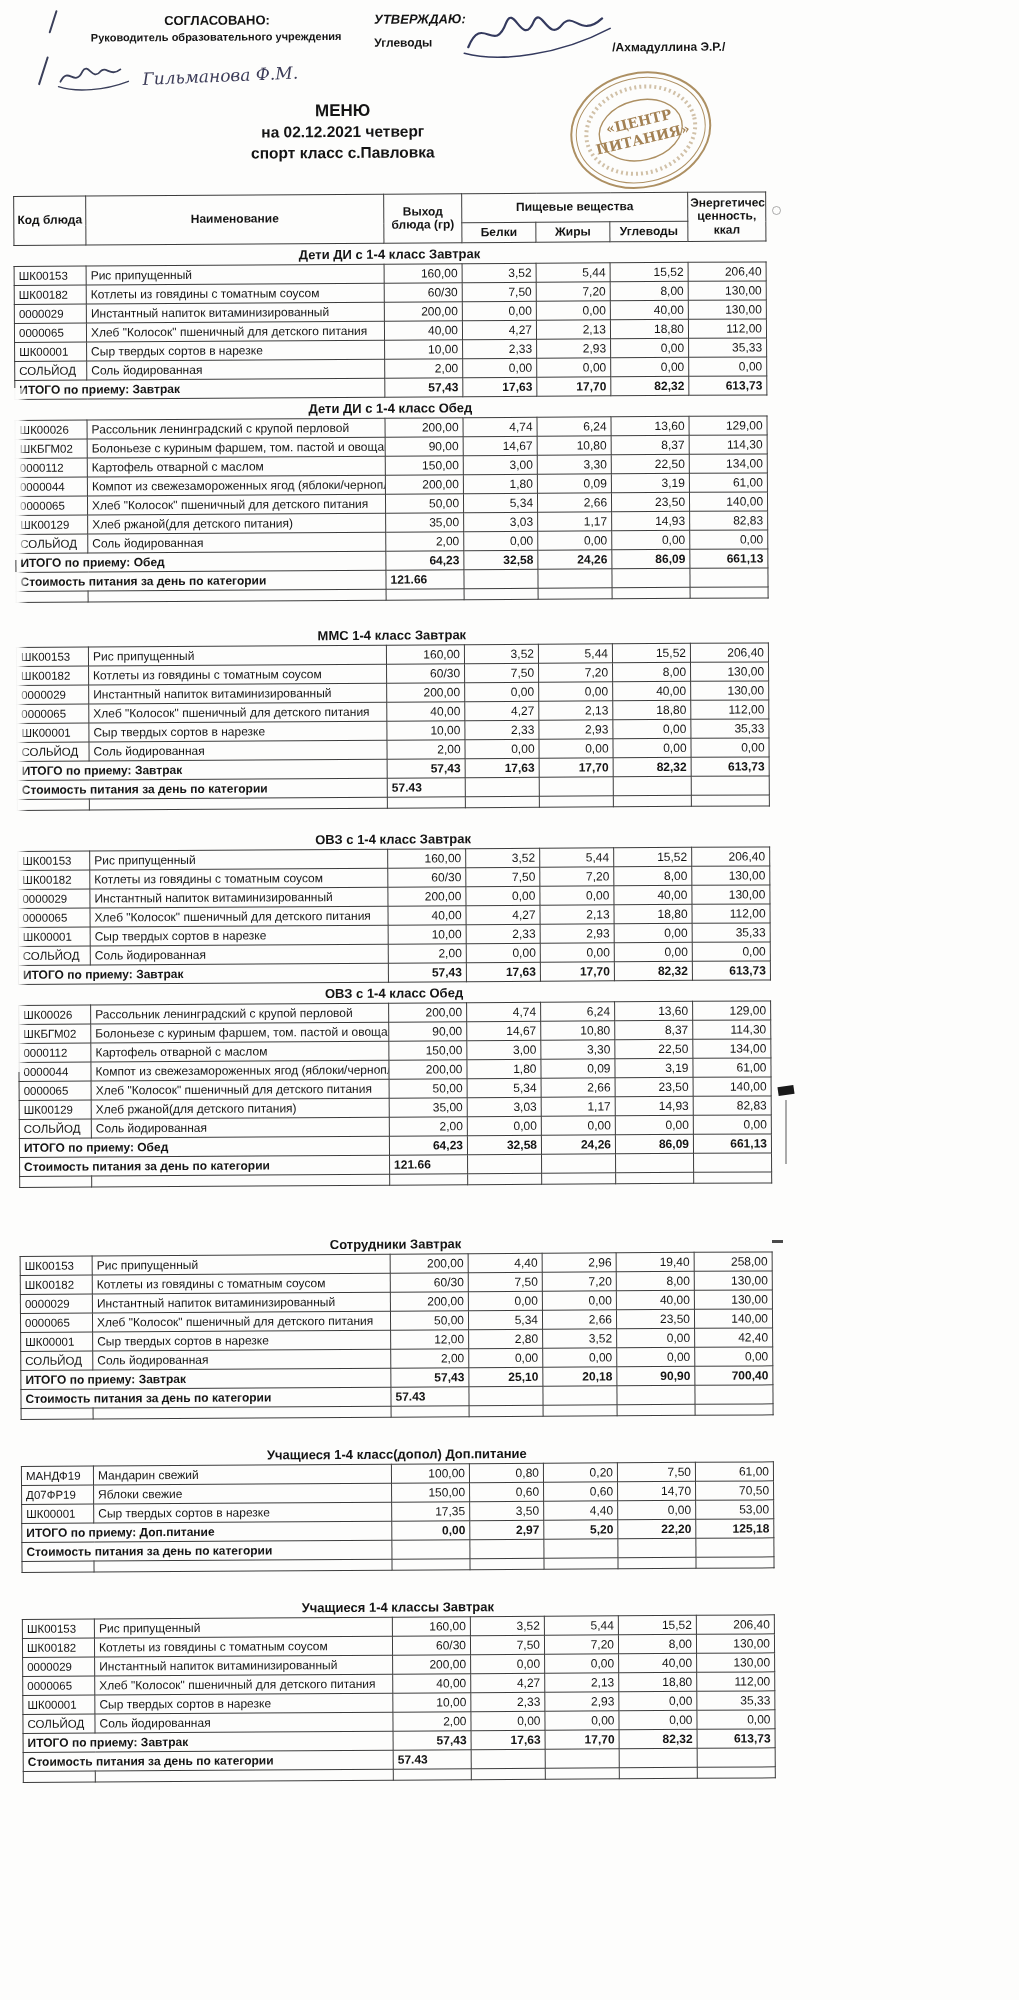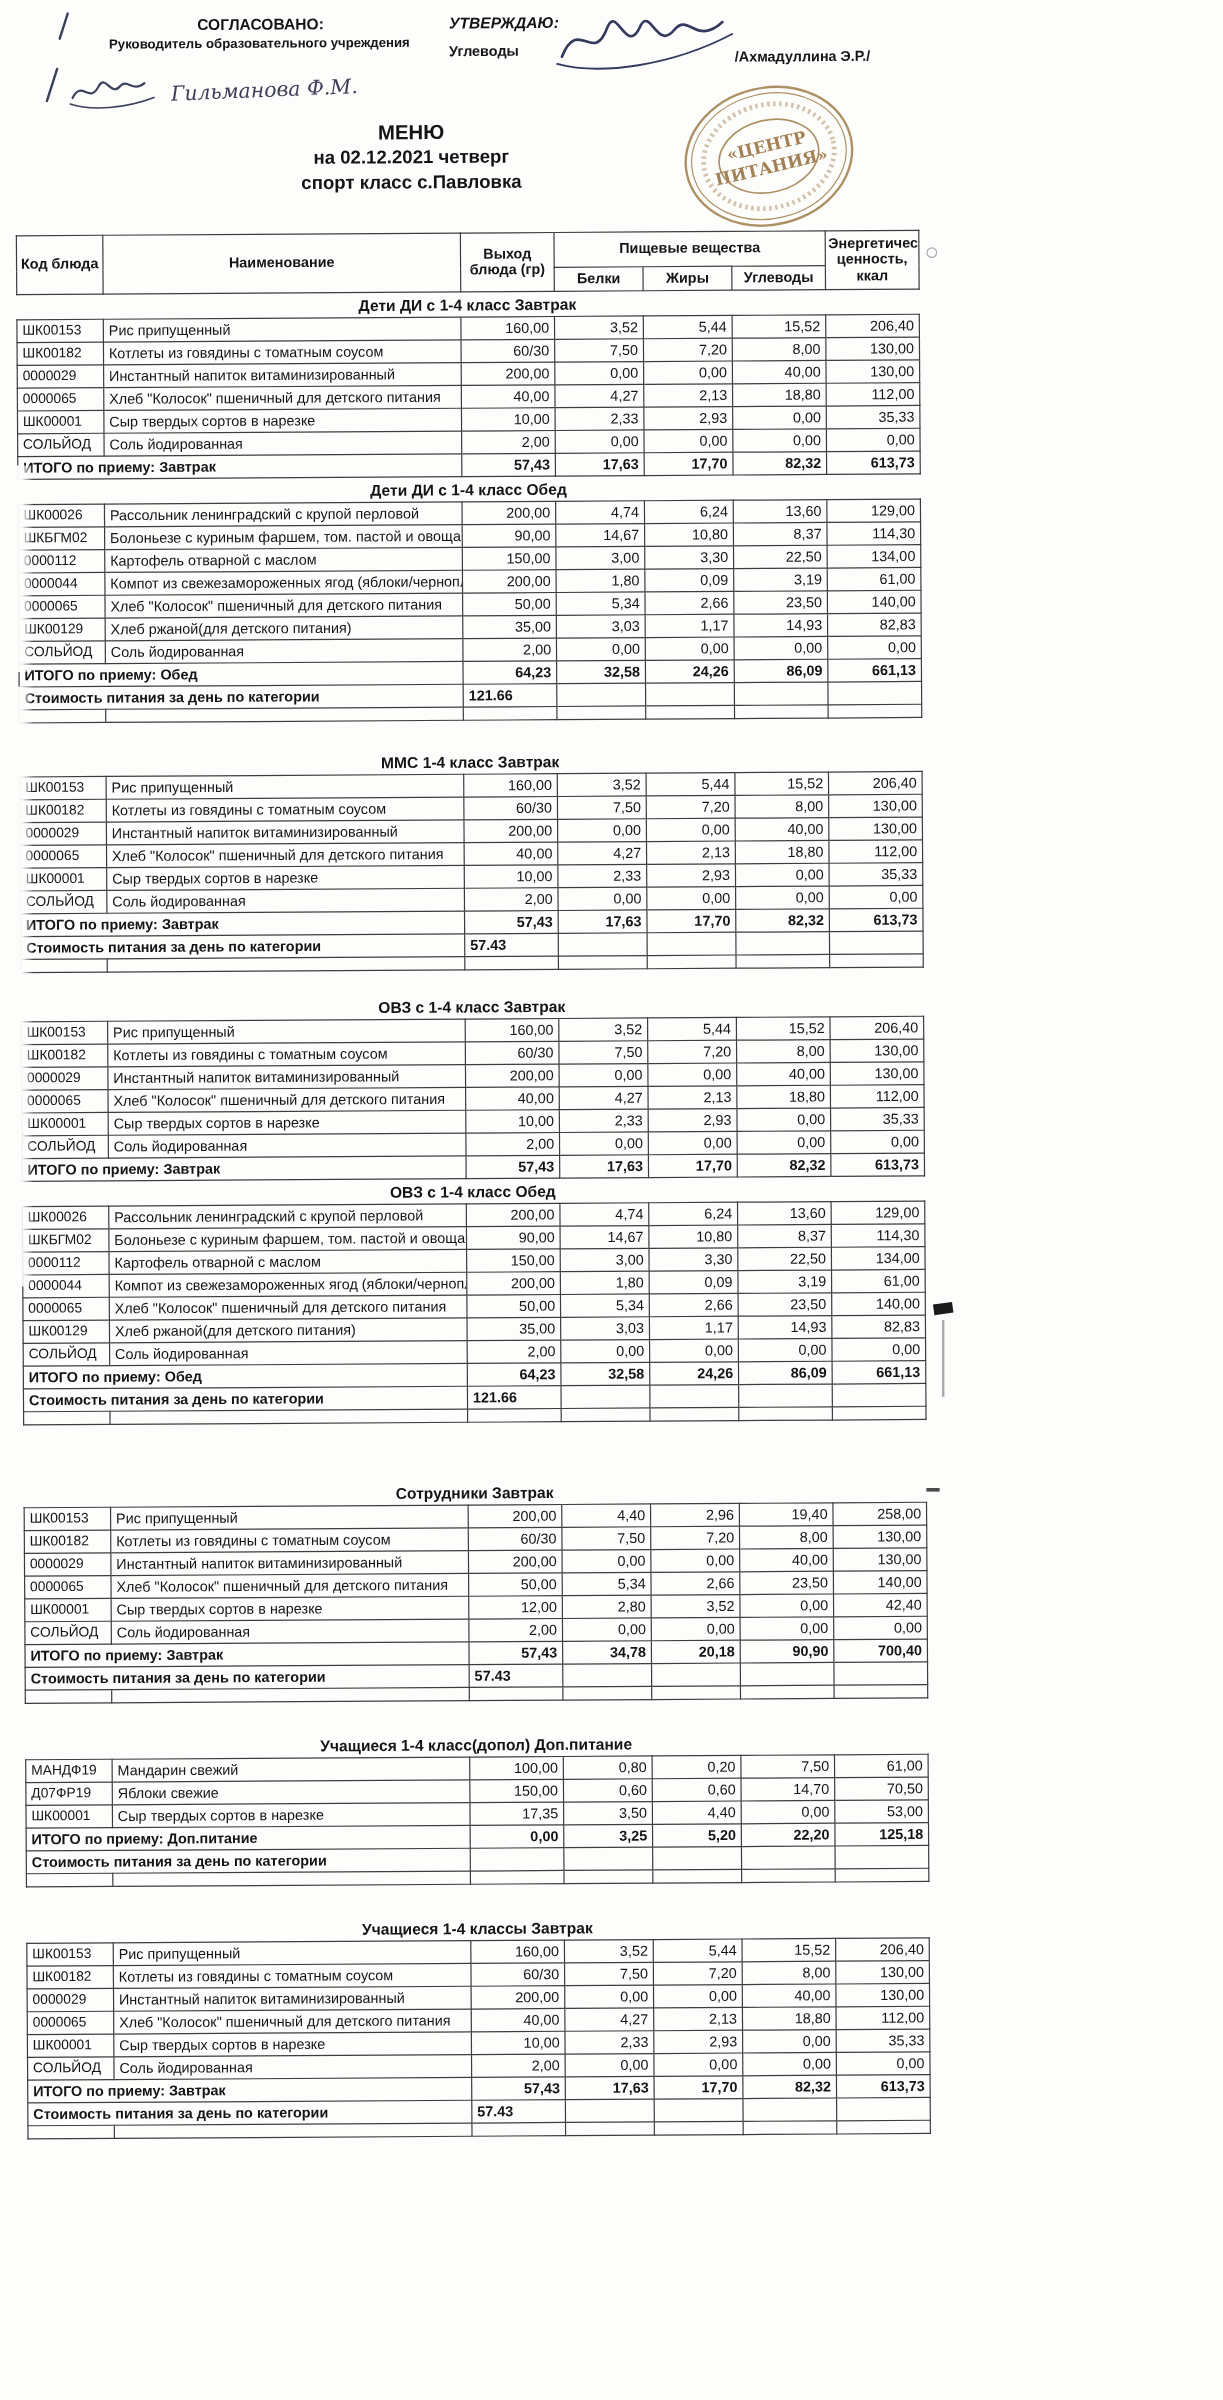--- a/index.html
+++ b/index.html
@@ -673,21 +673,21 @@
     <td class="name">Соль йодированная</td>
     <td class="num">2,00</td>
     <td class="num">0,00</td>
     <td class="num">0,00</td>
     <td class="num">0,00</td>
     <td class="num">0,00</td>
   </tr>
                 <tr class="total-row">
                   <td class="total-label" colspan="2">ИТОГО по приему: Завтрак</td>
                   <td class="num">57,43</td>
-                  <td class="num">34,78</td>
+                  <td class="num">25,10</td>
                   <td class="num">20,18</td>
                   <td class="num">90,90</td>
                   <td class="num">700,40</td>
                 </tr>
                 <tr class="cost-row">
                   <td class="total-label" colspan="2">Стоимость питания за день по категории</td>
                   <td class="cost-value">57.43</td>
                   <td></td>
                   <td></td>
                   <td></td>
@@ -741,21 +741,21 @@
     <td class="name">Сыр твердых сортов в нарезке</td>
     <td class="num">17,35</td>
     <td class="num">3,50</td>
     <td class="num">4,40</td>
     <td class="num">0,00</td>
     <td class="num">53,00</td>
   </tr>
                 <tr class="total-row">
                   <td class="total-label" colspan="2">ИТОГО по приему: Доп.питание</td>
                   <td class="num">0,00</td>
-                  <td class="num">3,25</td>
+                  <td class="num">2,97</td>
                   <td class="num">5,20</td>
                   <td class="num">22,20</td>
                   <td class="num">125,18</td>
                 </tr>
                 <tr class="cost-row">
                   <td class="total-label" colspan="2">Стоимость питания за день по категории</td>
                   <td class="cost-value"></td>
                   <td></td>
                   <td></td>
                   <td></td>

